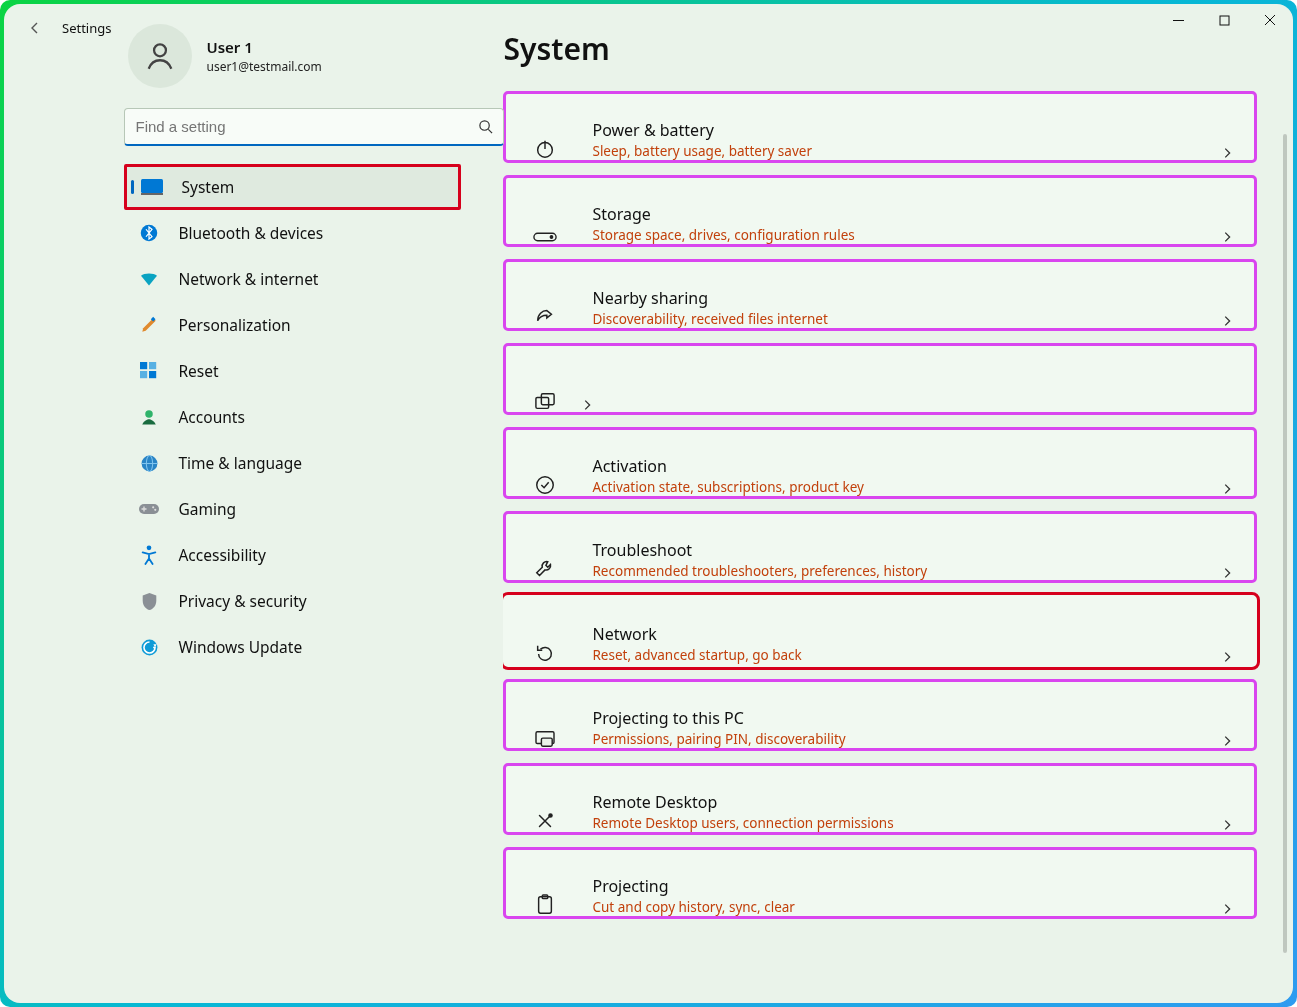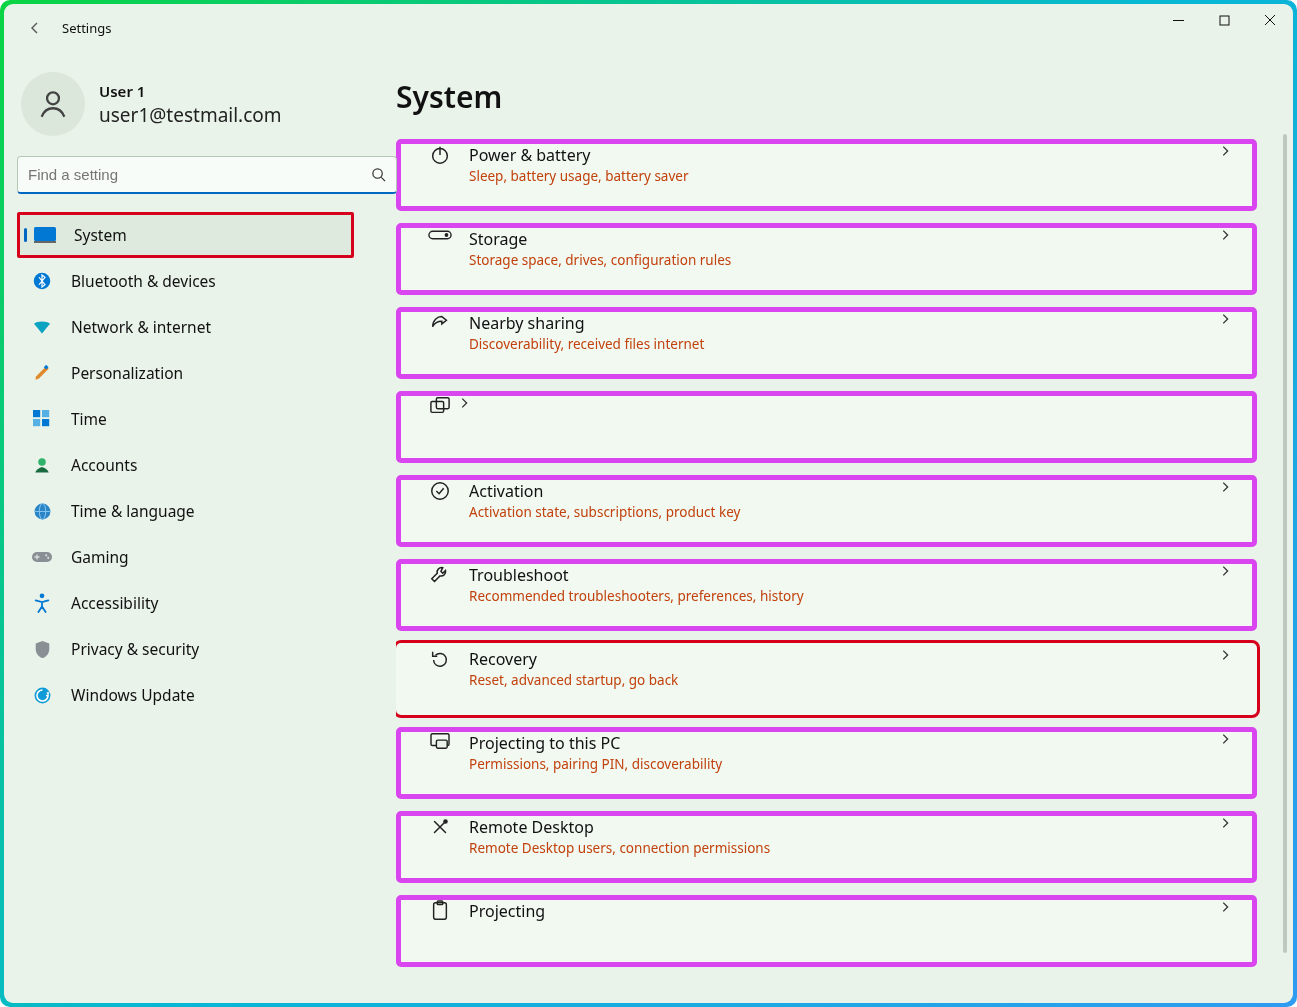--- a/index.html
+++ b/index.html
@@ -10,24 +10,24 @@
   width: 1297px; height: 1007px;
   padding: 4px;
   background: linear-gradient(135deg, #0bd443, #06b8d4, #2e9bf0);
   border-radius: 10px;
 }
 
 
 .window {
   width: 100%; height: 100%;
   background: #eaf3ea;
-  border-radius: 9px;
+  border-radius: 16px;
   position: relative;
   overflow: hidden;
-  display: flex; flex-direction: column;
+  display: flex; flex-direction: row;
 }
 
 
 .titlebar {
   height: 48px;
   display: flex; align-items: center;
   padding-left: 14px;
 }
 .titlebar .back { width: 34px; height: 34px; display:flex; align-items:center; justify-content:center; color:#555; }
 .titlebar .title { margin-left: 10px; font-size: 13px; color:#111; }
@@ -35,39 +35,39 @@
 .win-controls .ctrl { width:46px; height:32px; display:flex; align-items:center; justify-content:center; color:#111; }
 
 
 .body { flex:1; display:flex; min-height:0; }
 
 
 .sidebar { width: 360px; padding: 12px 10px 0 13px; }
 .profile { display:flex; align-items:center; gap:14px; padding: 8px 4px 20px 4px; }
 .avatar { width:64px; height:64px; border-radius:50%; background:#dbe7db; display:flex; align-items:center; justify-content:center; color:#434343; }
 .profile .name { font-size:15px; font-weight:600; color:#111; }
-.profile .email { font-size:19px; color:#222; margin-top:1px; }
+.profile .email { font-size:12px; color:#222; margin-top:1px; }
 .search-box { position:relative; width:380px; height:38px; background:#f8fcf8; border:1px solid #b7c7b7; border-bottom:2px solid #0067c0; border-radius:4px; display:flex; align-items:center; padding:0 36px 0 10px; margin-bottom:18px; }
 .search-box input { border:none; outline:none; background:transparent; width:100%; font-size:15px; color:#222; }
 .search-box .sicon { position:absolute; right:10px; color:#333; }
 
 .nav { display:flex; flex-direction:column; gap:0px; }
 .nav-item { height:46px; border-radius:5px; display:flex; align-items:center; gap:18px; padding:0 10px 0 14px; font-size:15.5px; color:#111; cursor:default; position:relative; }
 .nav-item.selected { background:#dfeadf; }
 .nav-item.selected::before { content:""; position:absolute; left:4px; top:13px; bottom:13px; width:3px; border-radius:2px; background:#0067c0; }
 .nav-item .nicon { width:22px; height:22px; display:flex; align-items:center; justify-content:center; }
 
 
 .sb-hl { border:3px solid #d6001c; border-radius:2px; }
 
 
 .main { flex:1; padding: 24px 26px 0 32px; display:flex; flex-direction:column; min-width:0; }
 .page-title { font-size:30px; font-weight:600; color:#111; margin-bottom:22px; }
 .cards { flex:1; overflow-y:auto; padding-right:10px; }
-.card { background:#f1f9f1; border:5px solid #d946ef; border-radius:5px; height:72px; margin-bottom:12px; display:flex; align-items:flex-start; padding:0 20px 0 22px; cursor:default; }
+.card { background:#f1f9f1; border:3px solid #d946ef; border-radius:5px; height:72px; margin-bottom:12px; display:flex; align-items:flex-end; padding:0 20px 0 22px; cursor:default;gap:18px; }
 .card .cicon { width:34px; color:#222; display:flex; align-items:center; justify-content:center; }
 .card .ctext { margin-left:12px; flex:1; }
 .card .ctitle { font-size:16px; color:#111; }
 .card .csub { font-size:13.5px; color:#c2410c; margin-top:1px; }
 .card .chev { color:#333; }
 
 
 .card-hl { outline:3px solid #d6001c; outline-offset:0; border-color:transparent; }
 
 
@@ -178,21 +178,21 @@
 
           <div class="nav-item">
             <span class="nicon">
               <svg width="18" height="18" viewBox="0 0 20 20">
                   <rect x="0" y="0" width="8" height="8" fill="#0078d4"></rect>
                   <rect x="10" y="0" width="8" height="8" fill="#57b0e3"></rect>
                   <rect x="0" y="10" width="8" height="8" fill="#57b0e3"></rect>
                   <rect x="10" y="10" width="8" height="8" fill="#0078d4"></rect>
                 </svg>
             </span>
-            <span>Time</span>
+            <span>Reset</span>
           </div>
 
           <div class="nav-item">
             <span class="nicon">
               <svg width="18" height="18" viewBox="0 0 24 24">
                   <circle cx="12" cy="8" r="5" fill="#2fb36a"></circle>
                   <path d="M3 22c2-5 7-7 9-7s7 2 9 7z" fill="#196b3f"></path>
                 </svg>
             </span>
             <span>Accounts</span>
@@ -362,21 +362,21 @@
           </div>
 
           <div class="card card-hl">
             <span class="cicon">
               <svg width="22" height="22" viewBox="0 0 24 24" fill="none" stroke="currentColor" stroke-width="1.6">
                   <path d="M5 13a7 7 0 1 0 2-5"></path>
                   <path d="M4 4v5h5"></path>
                 </svg>
             </span>
             <div class="ctext">
-              <div class="ctitle">Recovery</div>
+              <div class="ctitle">Network</div>
               <div class="csub">Reset, advanced startup, go back</div>
             </div>
             <span class="chev">
                 <svg width="14" height="14" viewBox="0 0 16 16" fill="none" stroke="currentColor" stroke-width="1.5">
                   <path d="M6 3l5 5-5 5"></path>
                 </svg>
               </span>
           </div>
 
           <div class="card">
@@ -417,20 +417,21 @@
 
           <div class="card">
             <span class="cicon">
               <svg width="20" height="22" viewBox="0 0 22 24" fill="none" stroke="currentColor" stroke-width="1.6">
                   <rect x="4" y="3" width="14" height="18" rx="2"></rect>
                   <rect x="8" y="1" width="6" height="4" rx="1"></rect>
                 </svg>
             </span>
             <div class="ctext">
               <div class="ctitle">Projecting</div>
+              <div class="csub">Cut and copy history, sync, clear</div>
             </div>
             <span class="chev">
                 <svg width="14" height="14" viewBox="0 0 16 16" fill="none" stroke="currentColor" stroke-width="1.5">
                   <path d="M6 3l5 5-5 5"></path>
                 </svg>
               </span>
           </div>
 
         </div>
       </main>

